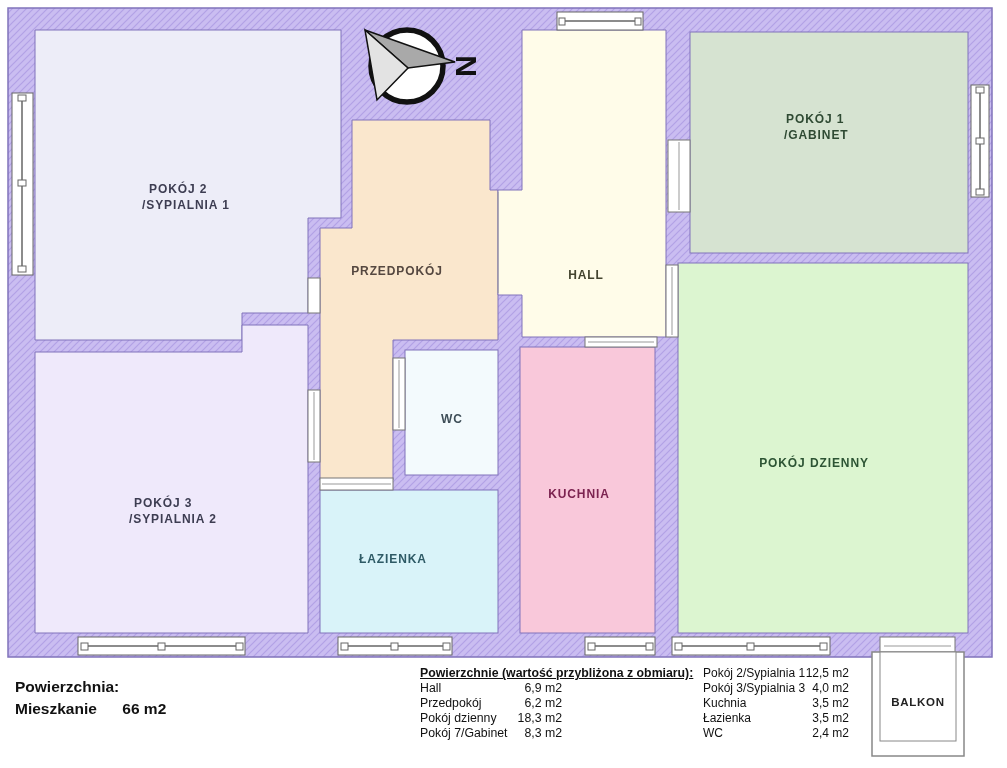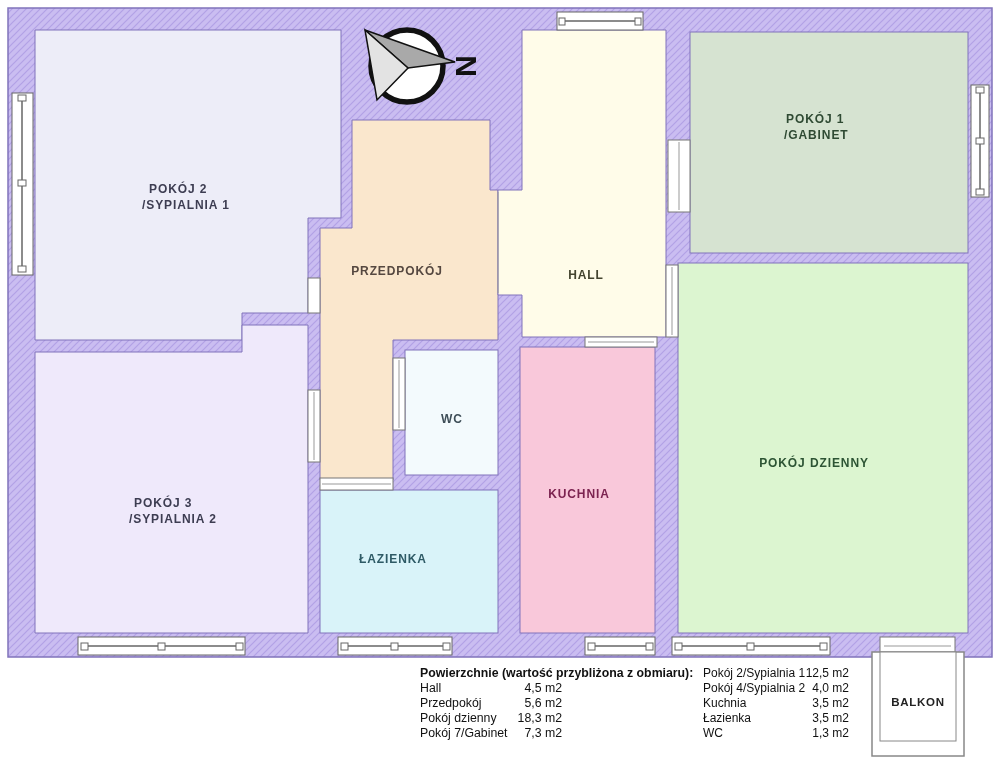--- a/index.html
+++ b/index.html
@@ -7,21 +7,21 @@
        font-family:"Liberation Sans",sans-serif;color:#111;}
   .stage{position:absolute;left:0;top:0;width:1007px;height:768px;}
   svg{position:absolute;left:0;top:0;}
   .roomlbl{font:bold 12px "Liberation Sans",sans-serif;letter-spacing:0.9px;}
   .roomlbl2{font:bold 11.5px "Liberation Sans",sans-serif;letter-spacing:0.7px;}
   .nlabel{font:bold 30px "Liberation Sans",sans-serif;}
   .footer-left{position:absolute;left:15px;top:676px;font-weight:bold;
                font-size:15.5px;line-height:22px;white-space:nowrap;}
   .footer-left .name{display:inline-block;width:103px;}
   .tbl{position:absolute;left:420px;top:666px;width:142px;font-size:12.3px;line-height:15px;}
-  .tbl .tbl-title{font-weight:bold;white-space:nowrap;}
+  .tbl .tbl-title{font-weight:bold;white-space:nowrap;text-decoration:underline;}
   .tbl2{position:absolute;left:703px;top:666px;width:146px;font-size:12px;line-height:15px;}
   .row{display:flex;justify-content:space-between;white-space:nowrap;}
   .row .val{text-align:left;}
 </style>
 </head>
 <body>
 
 <div class="stage">
 
 <svg width="1007" height="768" viewBox="0 0 1007 768">
@@ -157,58 +157,63 @@
     <text class="roomlbl" x="579" y="498" text-anchor="middle" fill="#7c2350">KUCHNIA</text>
 
     <text class="roomlbl" x="786" y="123" fill="#2f4a33">POKÓJ 1</text>
     <text class="roomlbl" x="784" y="139" fill="#2f4a33">/GABINET</text>
 
     <text class="roomlbl" x="814" y="467" text-anchor="middle" fill="#2d5434">POKÓJ DZIENNY</text>
   </g>
 </svg>
 
 <div class="footer-left">
+  <div>Powierzchnia:</div>
+  <div>
+    <span class="name">Mieszkanie</span>
+    <span>66 m2</span>
+  </div>
 </div>
 
 <div class="tbl">
   <div class="tbl-title">Powierzchnie (wartość przybliżona z obmiaru):</div>
   <div class="row">
     <span>Hall</span>
-    <span class="val">4,5 m2</span>
+    <span class="val">6,9 m2</span>
   </div>
   <div class="row">
     <span>Przedpokój</span>
-    <span class="val">5,6 m2</span>
+    <span class="val">6,2 m2</span>
   </div>
   <div class="row">
     <span>Pokój dzienny</span>
     <span class="val">18,3 m2</span>
   </div>
   <div class="row">
     <span>Pokój 7/Gabinet</span>
-    <span class="val">7,3 m2</span>
+    <span class="val">8,3 m2</span>
   </div>
 </div>
 
 <div class="tbl2">
   <div class="row">
     <span>Pokój 2/Sypialnia 1</span>
     <span class="val">12,5 m2</span>
   </div>
   <div class="row">
-    <span>Pokój 4/Sypialnia 2</span>
+    <span>Pokój 3/Sypialnia 3</span>
     <span class="val">4,0 m2</span>
   </div>
   <div class="row">
     <span>Kuchnia</span>
     <span class="val">3,5 m2</span>
   </div>
   <div class="row">
     <span>Łazienka</span>
     <span class="val">3,5 m2</span>
   </div>
   <div class="row">
     <span>WC</span>
-    <span class="val">1,3 m2</span>
+    <span class="val">2,4 m2</span>
   </div>
 </div>
 
 </div>
 
 </body></html>

